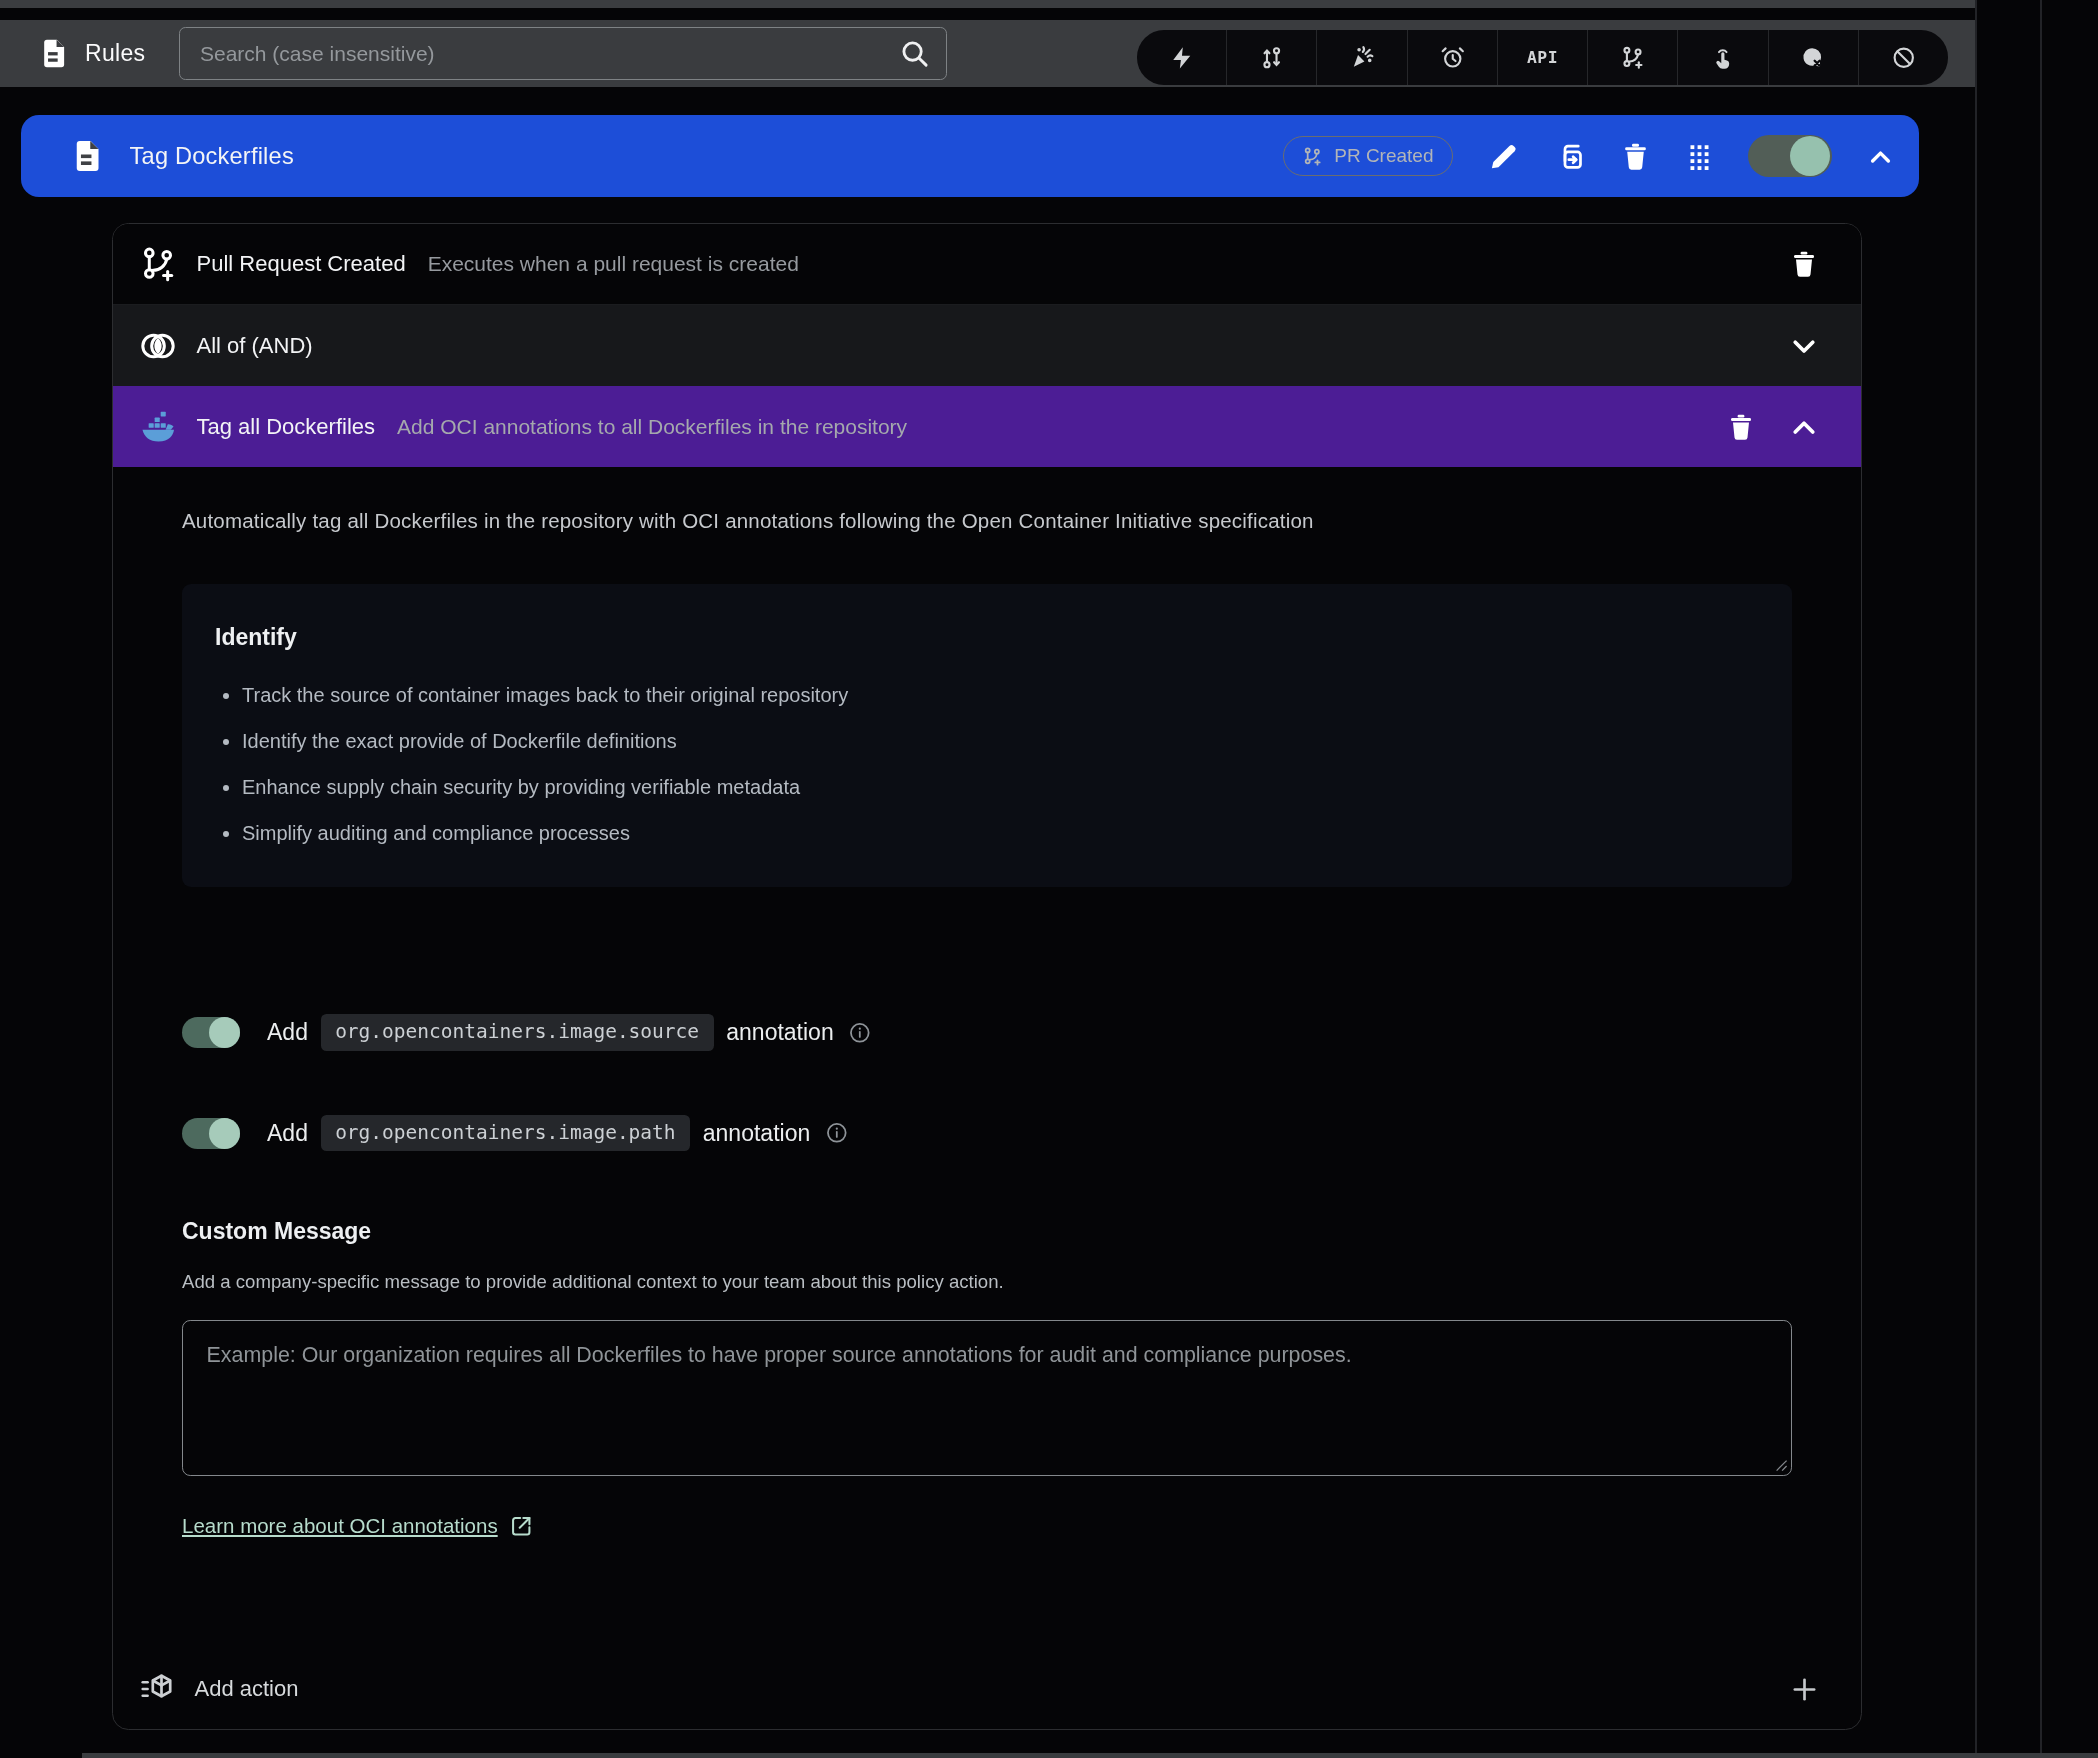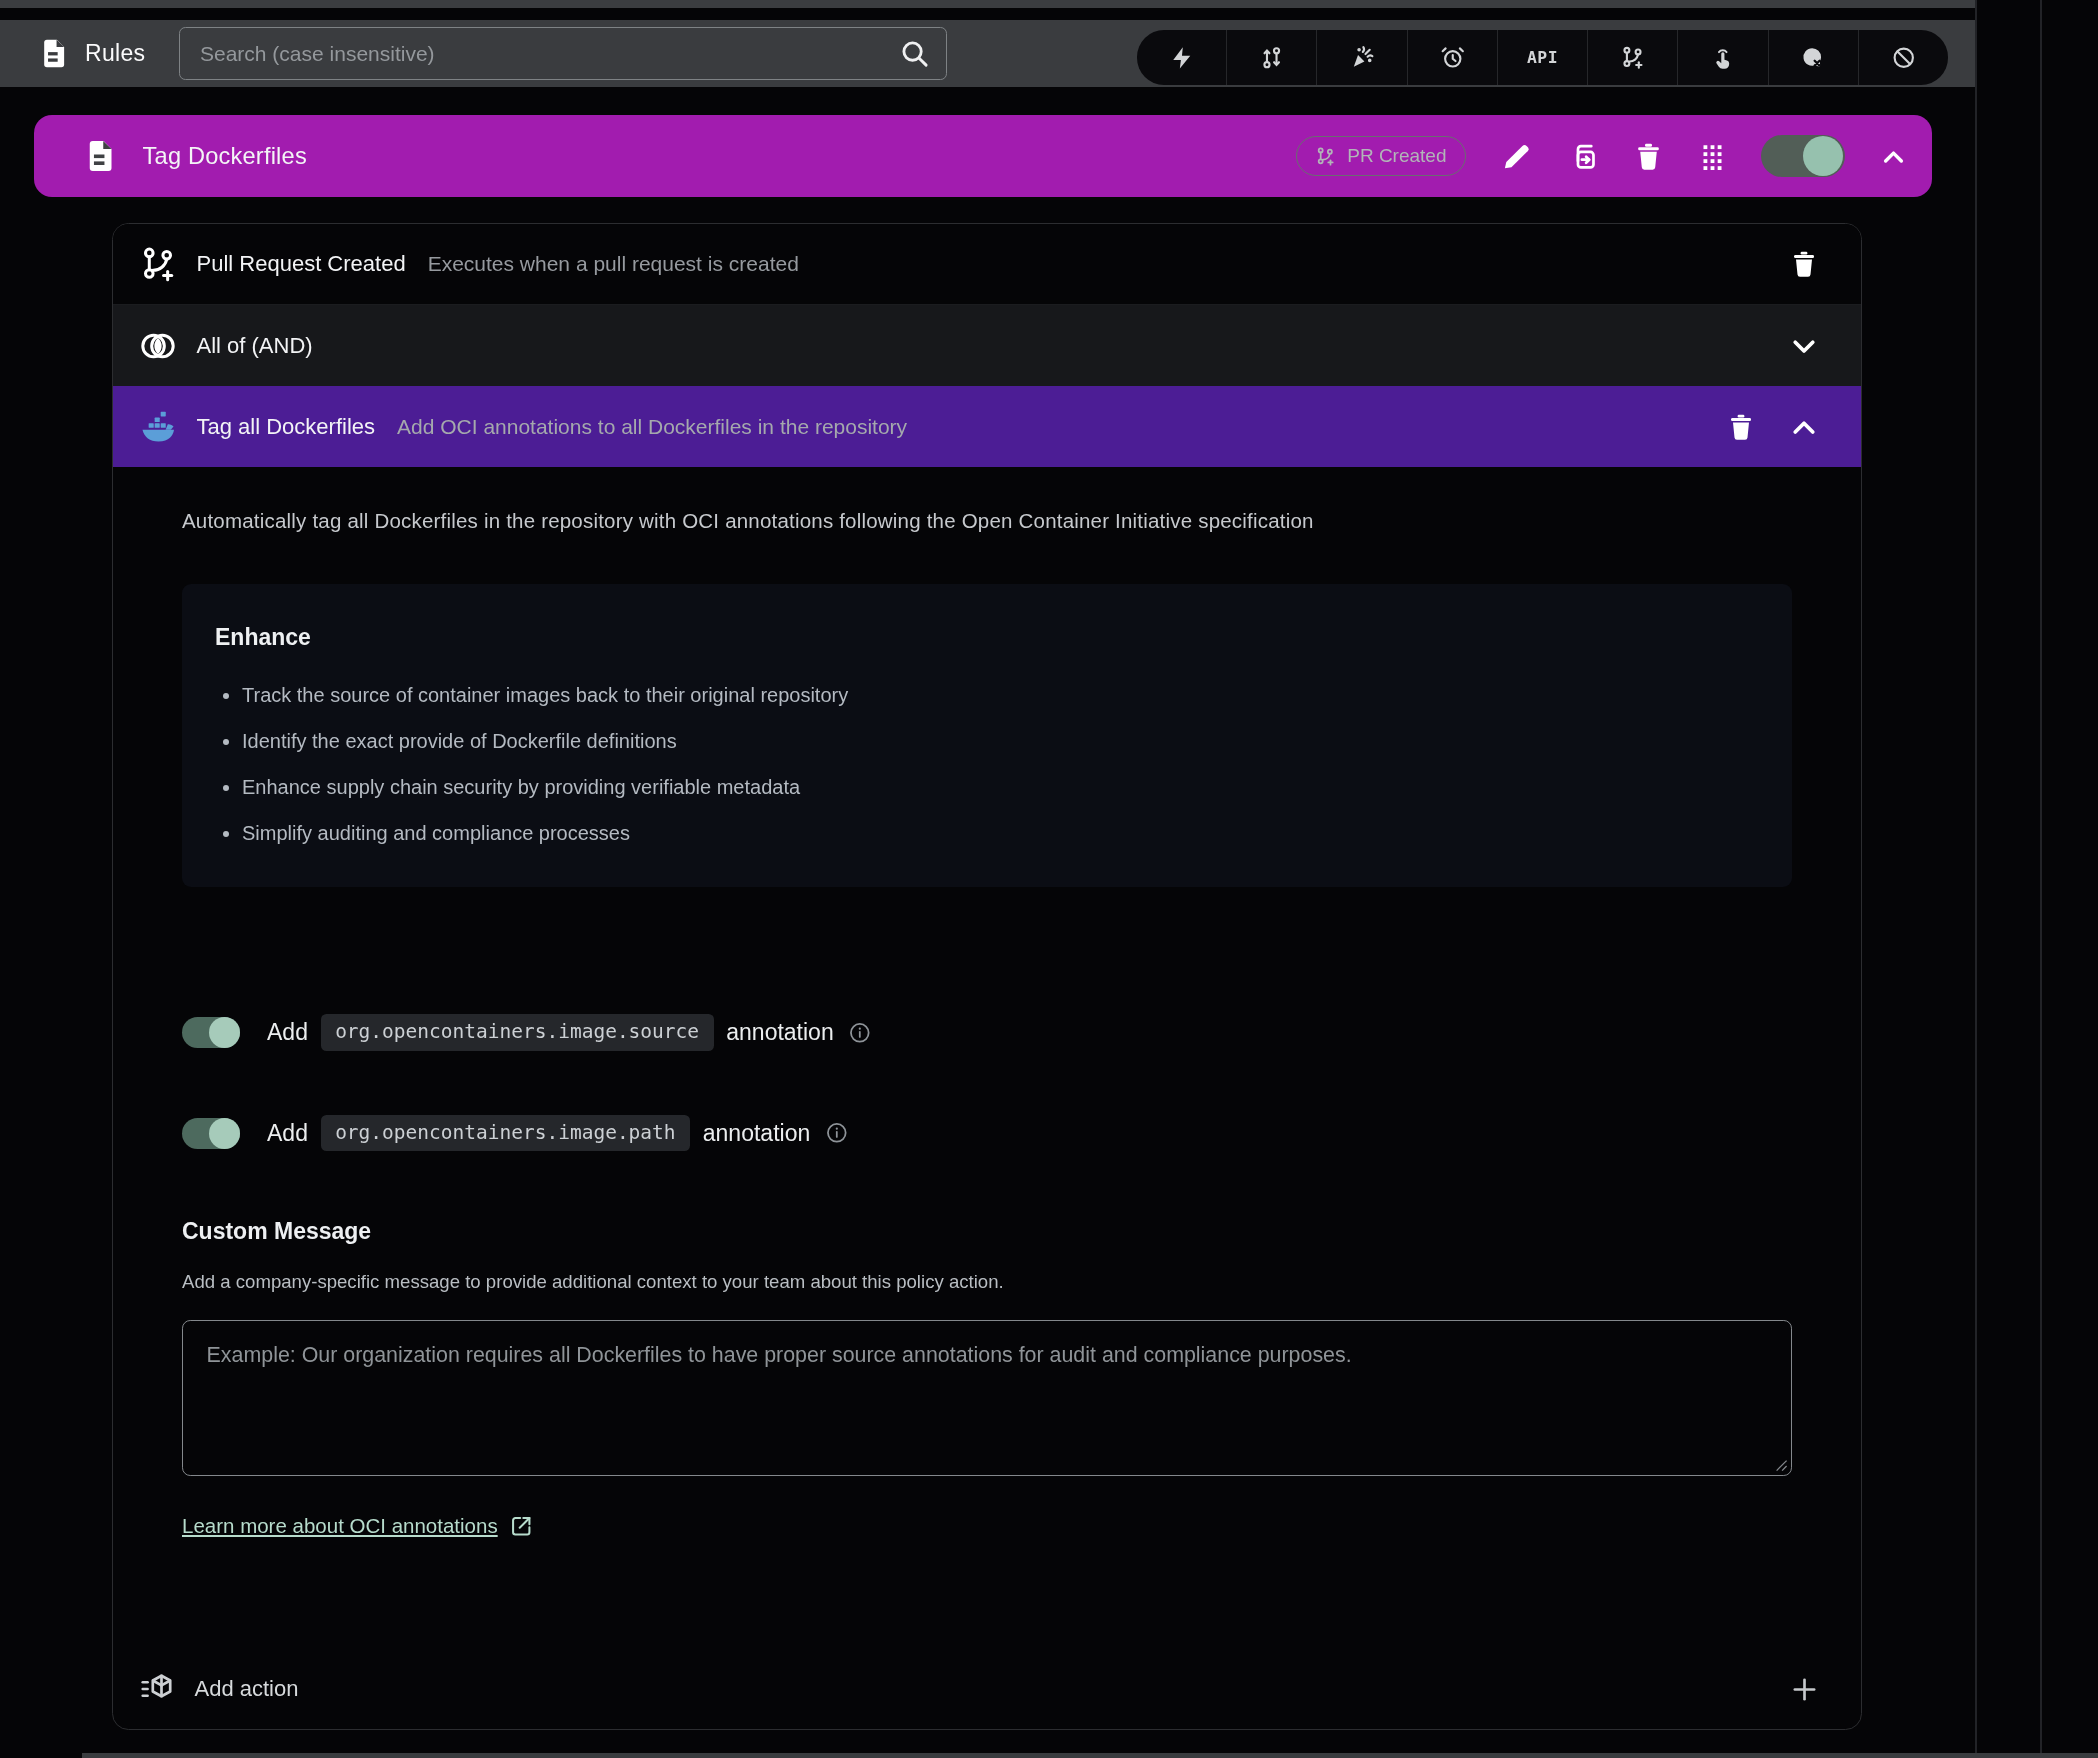--- a/index.html
+++ b/index.html
@@ -36,22 +36,22 @@
   }
   .pill-cell:last-child { border-right:none; }
   .pill-cell svg { width:25.5px; height:25.5px; }
   .api-label { font-family:"DejaVu Sans Mono", monospace; font-size:16.4px; font-weight:bold; letter-spacing:0.5px; }
 
   
   .vline { position:absolute; top:0; height:1758px; width:1.8px; background:#222327; }
 
   
   .card-header {
-    position:absolute; left:34px; top:115px; width:1898px; height:82px;
-    background:#a21caf; border-radius:18px; display:flex; align-items:center; padding:0 25.5px 0 49px;
+    position:absolute; left:21px; top:115px; width:1898px; height:82px;
+    background:#1d4ed8; border-radius:18px; display:flex; align-items:center; padding:0 25.5px 0 49px;
   }
   .card-title { font-size:23.6px; color:#f4f5f6; margin-left:23.6px; letter-spacing:0.2px; }
   .header-actions { margin-left:auto; display:flex; align-items:center; gap:35px; }
   .badge {
     height:40px; border:1.8px solid #6a6d70; border-radius:20px;
     display:flex; align-items:center; gap:11px; padding:0 18px; color:#b2b5b8;
   }
   .badge svg { width:21px; height:21px; }
   .badge-label { font-size:19px; }
   .hicon { color:#ffffff; cursor:pointer; }
@@ -371,21 +371,21 @@
       <svg viewBox="0 0 24 24" fill="none" stroke="currentColor" stroke-width="3" stroke-linecap="round" stroke-linejoin="round">
           <path d="M5 16l7-7 7 7"></path>
         </svg>
     </span>
   </div>
 
   <div class="detail">
     <div class="action-desc">Automatically tag all Dockerfiles in the repository with OCI annotations following the Open Container Initiative specification</div>
 
     <div class="benefits">
-      <h3>Enhance</h3>
+      <h3>Identify</h3>
       <ul>
         <li>Track the source of container images back to their original repository</li>
         <li>Identify the exact provide of Dockerfile definitions</li>
         <li>Enhance supply chain security by providing verifiable metadata</li>
         <li>Simplify auditing and compliance processes</li>
       </ul>
     </div>
 
     <div class="toggle-row first">
       <span class="switch-sm">

